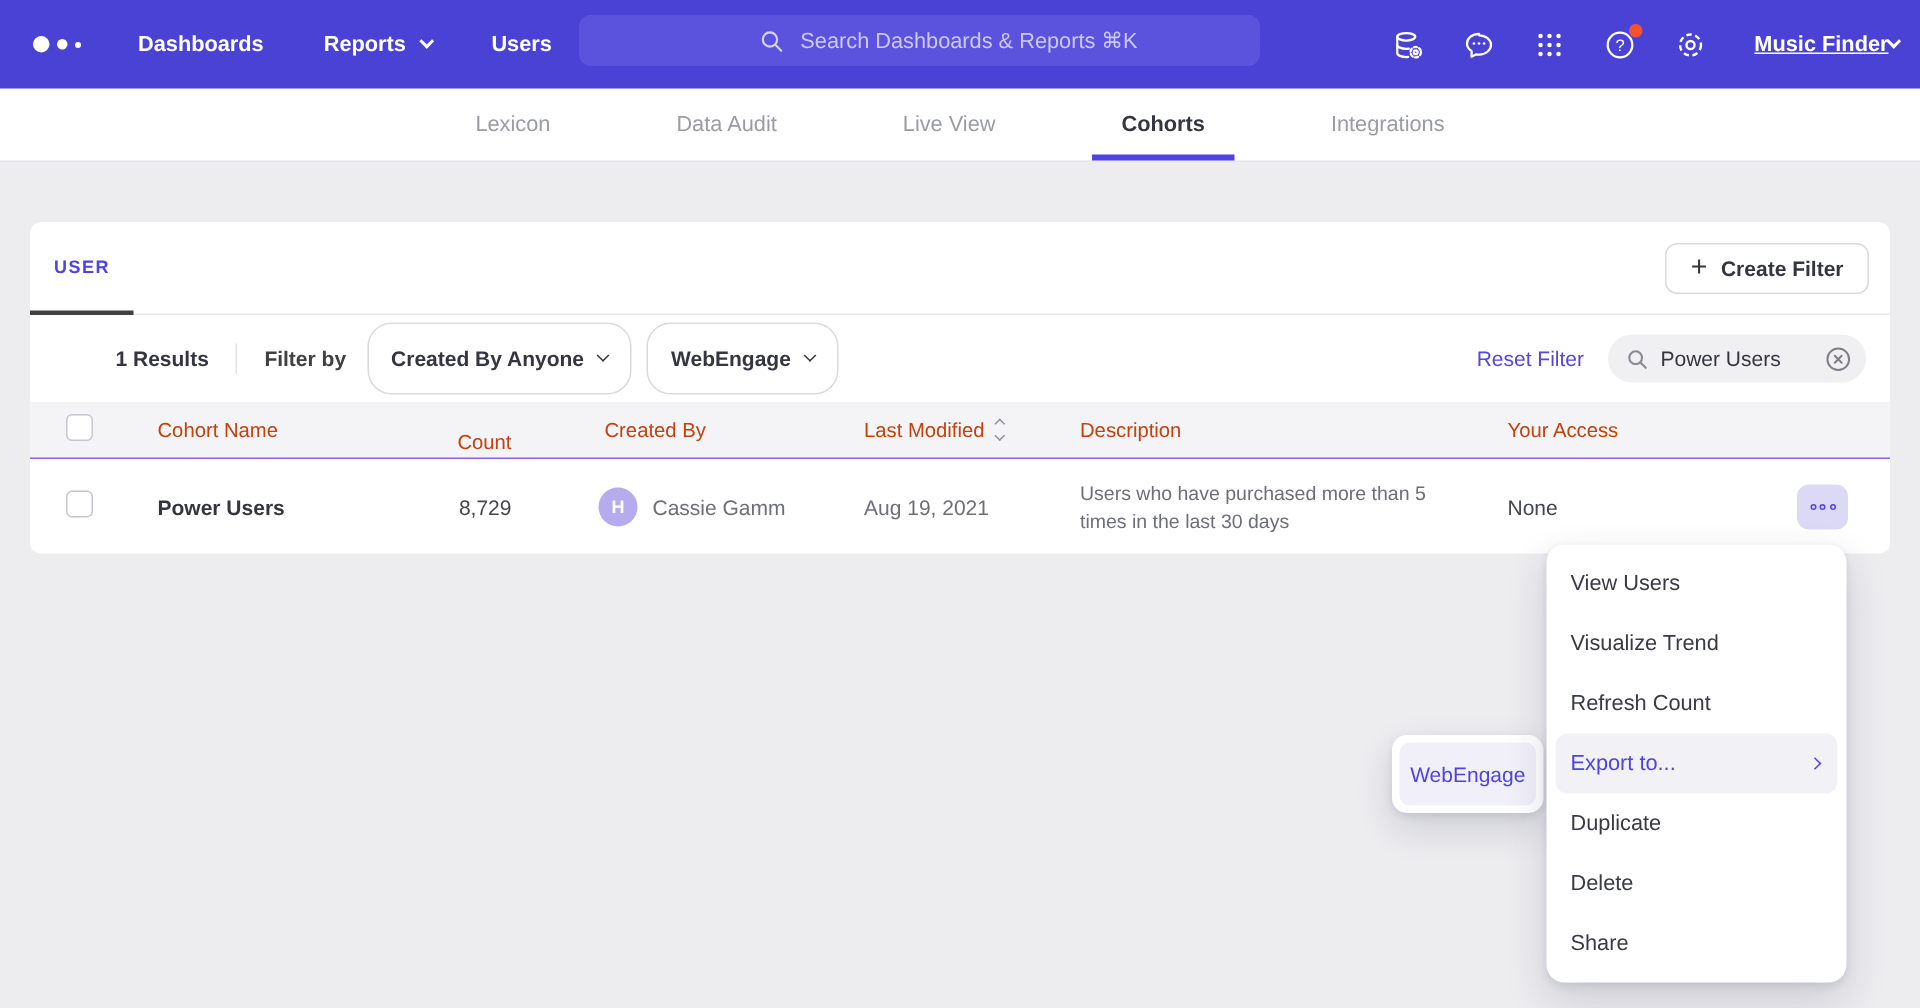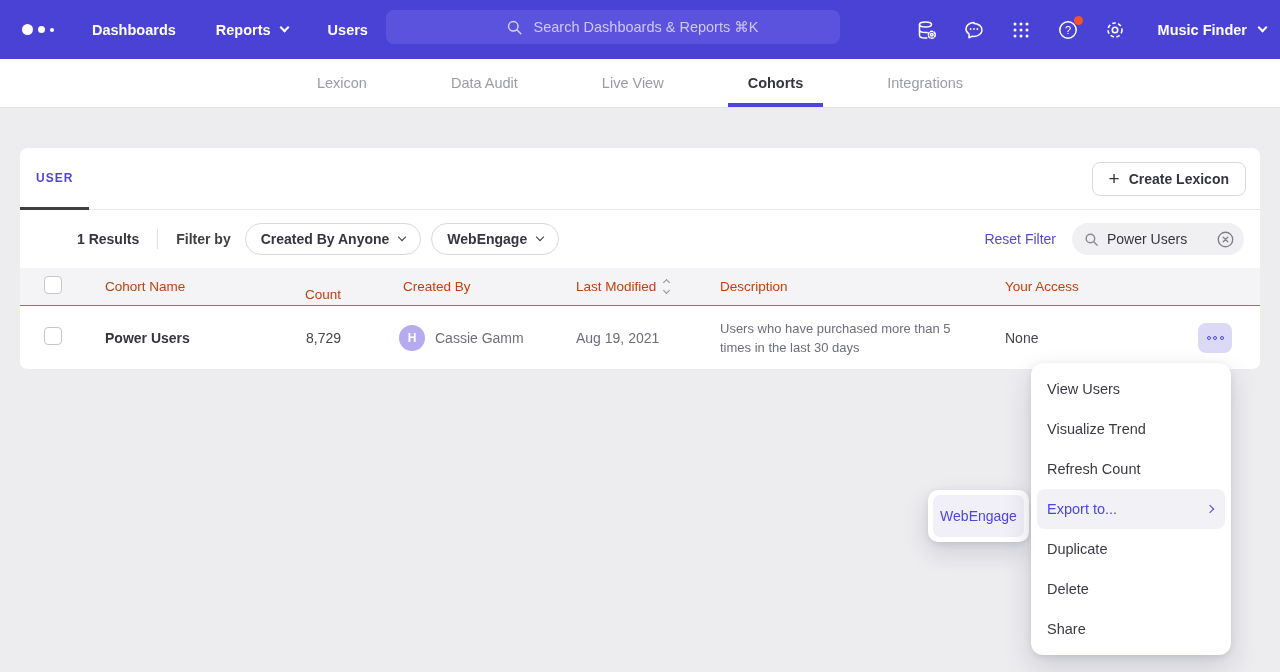--- a/index.html
+++ b/index.html
@@ -14,42 +14,42 @@
   .logo i:nth-child(2){ width:7px; height:7px; }
   .logo i:nth-child(3){ width:4px; height:4px; }
   .nav-items { display:flex; align-items:center; gap:40px; margin-left:38px; }
   .nav-item { font-size:14.5px; font-weight:700; display:flex; align-items:center; gap:10px; cursor:pointer; }
   .chev { display:inline-block; width:7px; height:7px; border-right:2px solid currentColor; border-bottom:2px solid currentColor; transform:rotate(45deg); margin-top:-4px; }
   .nav-search { position:absolute; left:386px; top:10px; width:454px; height:34px; border-radius:8px; background:#5B53DE; display:flex; align-items:center; justify-content:center; gap:10px; color:#CDC9F4; font-size:14.5px; cursor:text;padding-left:37px; }
   .nav-search svg { color:#D6D3F6; }
   .nav-right { position:absolute; right:14px; top:0; height:100%; display:flex; align-items:center; gap:23px; }
   .nav-icon { width:24px; height:24px; color:#fff; position:relative; display:flex; align-items:center; cursor:pointer; }
   .badge { position:absolute; top:-2px; right:-3px; width:9px; height:9px; border-radius:50%; background:#F4512C; }
-  .project { display:flex; align-items:center; gap:12px; font-size:14.5px; font-weight:700; margin-left:8px; cursor:pointer; }
+  .project { display:flex; align-items:center; gap:0; font-size:14.5px; font-weight:700; margin-left:8px; cursor:pointer;text-decoration:underline; }
 
   
   .tabbar { height:49px; background:#fff; border-bottom:1px solid #E4E4E9; display:flex; justify-content:center; gap:44px; }
   .tab { display:flex; align-items:center; padding:0 20px; font-size:14.5px; color:#9B9BA5; position:relative; cursor:pointer; }
   .tab.active { color:#35353F; font-weight:700; }
   .tab.active::after { content:""; position:absolute; left:0; right:0; bottom:0; height:4px; background:#4F44E0; }
 
   
   .main { padding:40px 20px; }
   .card { background:#fff; border-radius:8px; position:relative; }
   .card-header { height:62px; border-bottom:1px solid #E9E9ED; position:relative; }
   .section-tab { position:absolute; left:0; top:0; height:62px; padding:0 16px; display:flex; align-items:center; border-bottom:3px solid #404040; color:#4F44E0; font-size:12px; font-weight:700; letter-spacing:1px; cursor:pointer; }
   .create-btn { position:absolute; right:14px; top:14px; height:34px; padding:0 16px; border:1px solid #D9D9E0; border-radius:8px; background:#fff; display:flex; align-items:center; gap:9px; font-size:14px; font-weight:600; color:#35353F; cursor:pointer; }
   .plus { font-size:19px; font-weight:400; line-height:1; margin-top:-2px; }
 
   
   .filter-bar { height:58px; display:flex; align-items:center; padding:0 16px 0 57px; }
   .results { font-size:14px; font-weight:700; color:#35353F; }
   .vdiv { width:1px; height:20px; background:#E0E0E5; margin:0 18px; }
   .filter-by { font-size:14px; font-weight:700; color:#404040; margin-right:14px; }
-  .dropdown { height:32px; border:1px solid #D9D9E0; border-radius:16px; padding:0 15px; display:flex; align-items:center; gap:10px; font-size:14px; font-weight:600; color:#35353F; margin-right:10px; background:#fff; cursor:pointer; }
+  .dropdown { height:48px; border:1px solid #D9D9E0; border-radius:16px; padding:0 15px; display:flex; align-items:center; gap:10px; font-size:14px; font-weight:600; color:#35353F; margin-right:10px; background:#fff; cursor:pointer; }
   .dropdown .chev { border-width:1.7px; width:6px; height:6px; }
   .filter-right { margin-left:auto; display:flex; align-items:center; gap:16px; }
   .reset-link { color:#5348D8; font-size:14px; cursor:pointer; }
   .search-box { width:172px; height:32px; background:#F0F0F3; border-radius:16px; display:flex; align-items:center; padding:0 9px 0 11px; gap:7px; }
   .search-box svg { color:#8A8A93; flex:none; }
   .search-box input { border:none; outline:none; background:transparent; width:100%; font-size:14px; color:#35353F; font-family:inherit; }
   .clear-btn { flex:none; display:flex; cursor:pointer; }
 
   
   .grid-cols { display:grid; grid-template-columns:85px 150px 86px 235px 144px 285px 193px 1fr; align-items:center; }
@@ -173,21 +173,21 @@
   <div class="tab">Integrations</div>
 </div>
 
 <div class="main">
   <div class="card">
 
     <div class="card-header">
       <div class="section-tab">USER</div>
       <button class="create-btn">
         <span class="plus">+</span>
-        <span>Create Lexicon</span>
+        <span>Create Filter</span>
       </button>
     </div>
 
     <div class="filter-bar">
       <span class="results">1 Results</span>
       <span class="vdiv"></span>
       <span class="filter-by">Filter by</span>
       <div class="dropdown">
         <span>Created By Anyone</span>
         <span class="chev"></span>

